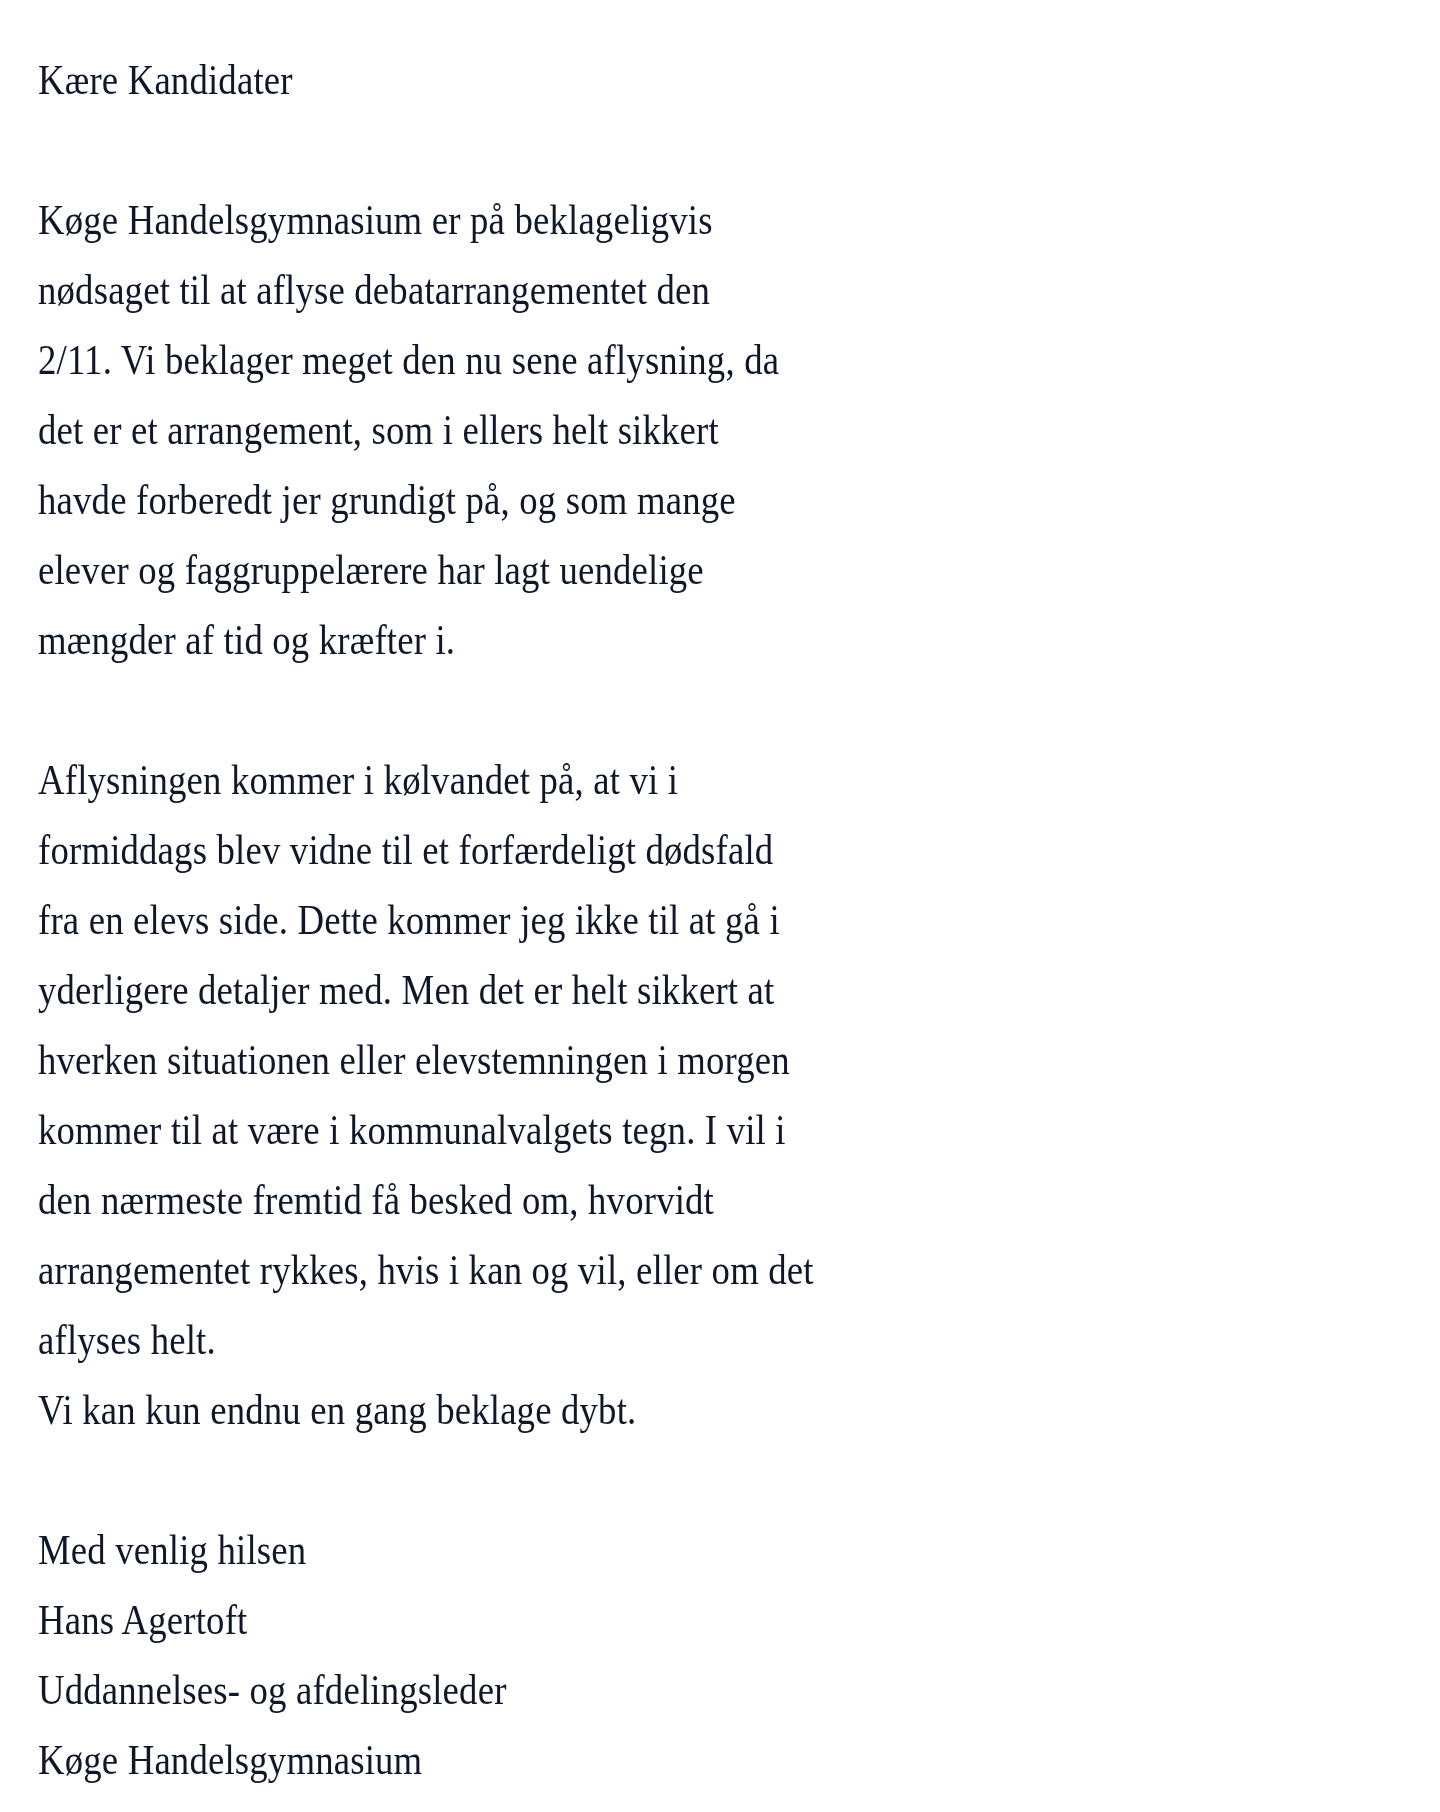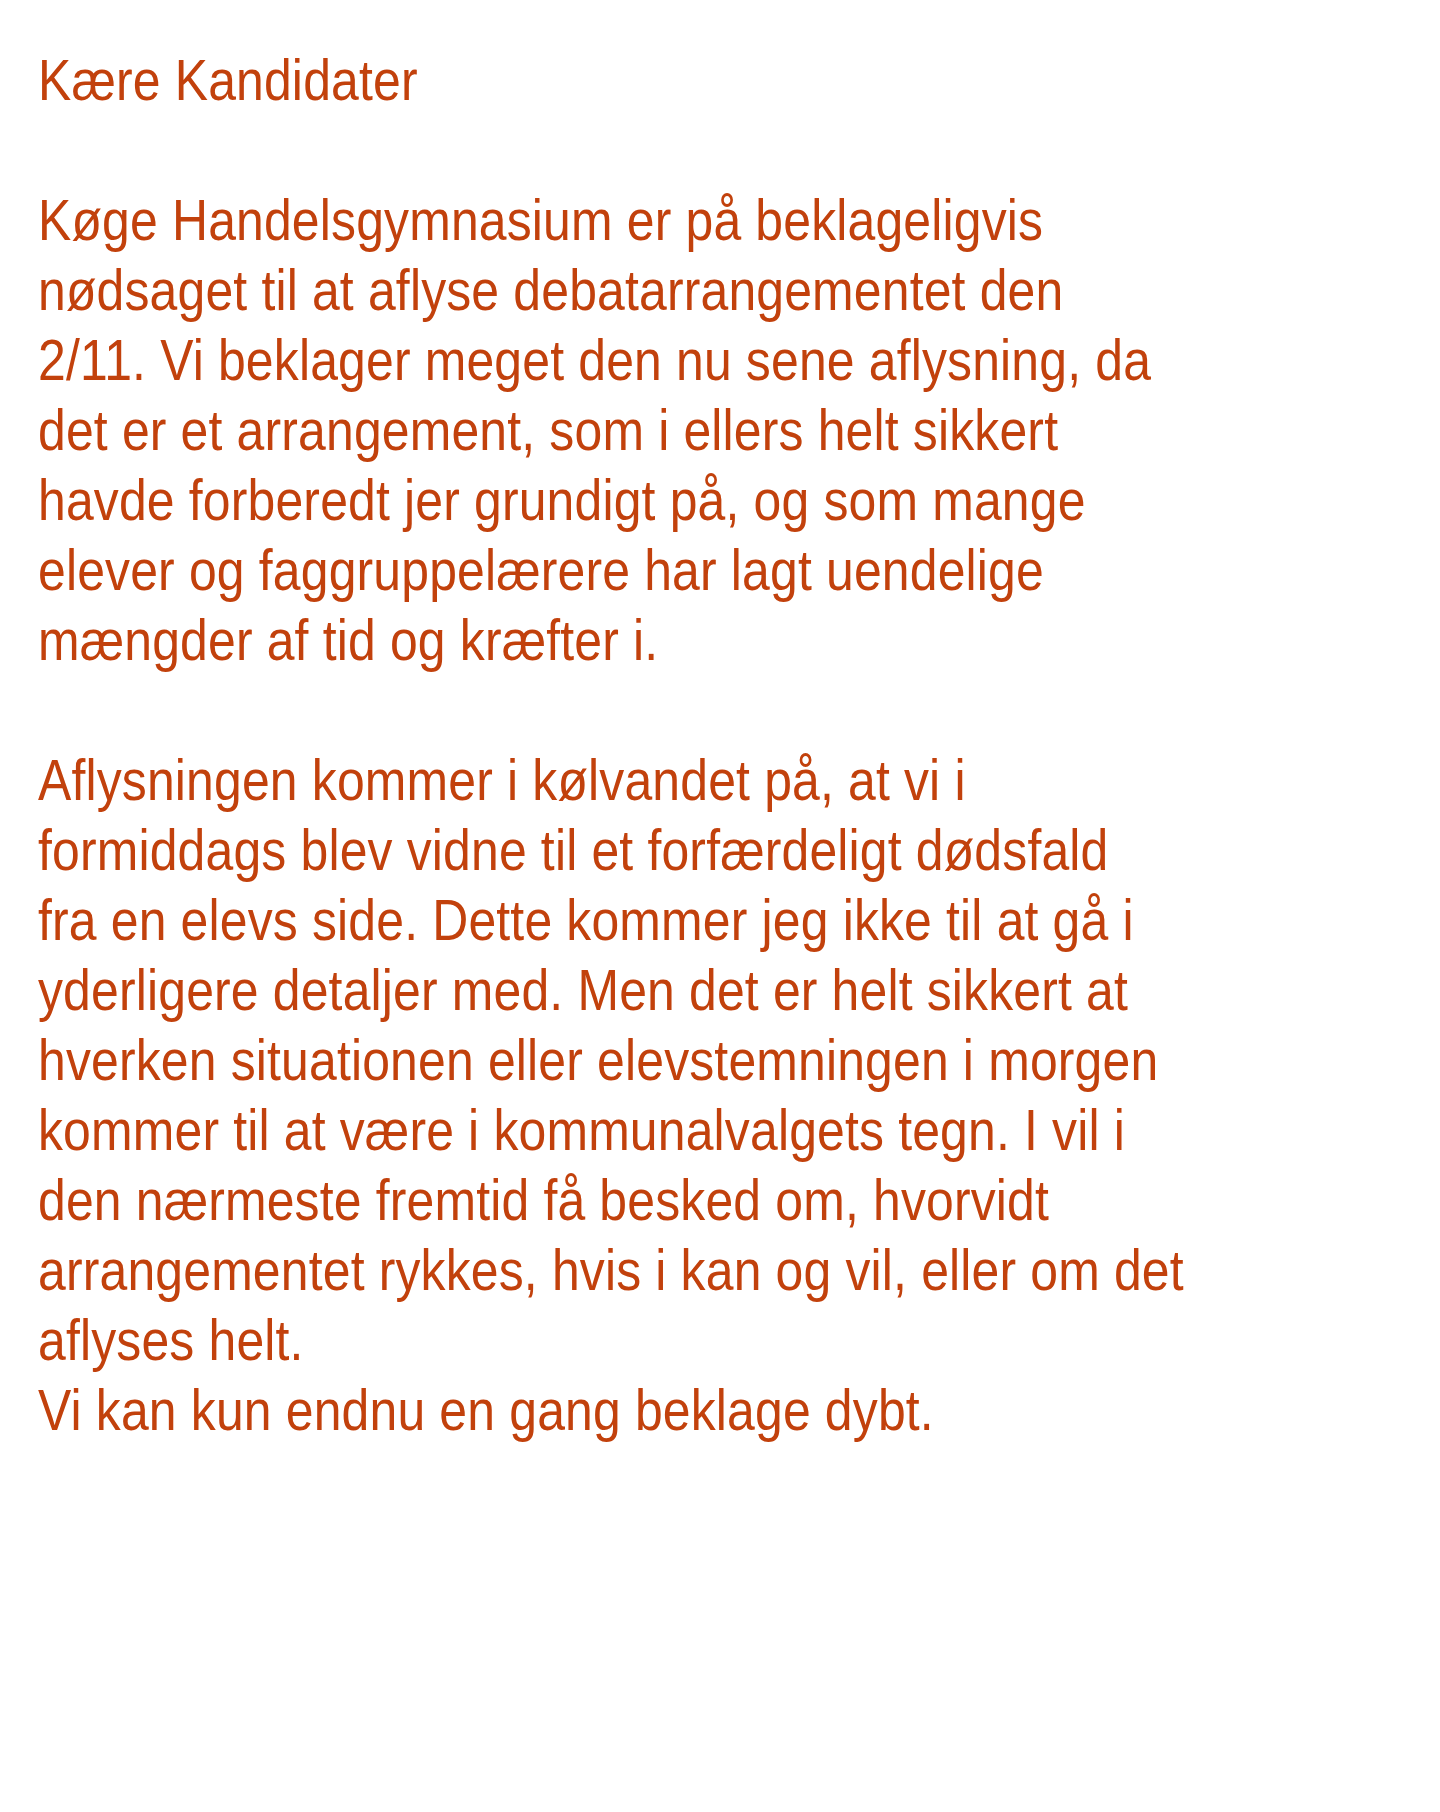--- a/index.html
+++ b/index.html
@@ -11,23 +11,23 @@
       width: 1440px;
       height: 1812px;
       overflow: hidden;
       position: relative;
     }
     .letter {
       position: absolute;
       left: 38px;
       top: 45px;
       width: 1400px;
-      color: #c2410c;
-      font-family: Liberation Sans, sans-serif;
-      font-size: 57px;
+      color: #0f172a;
+      font-family: Liberation Serif, serif;
+      font-size: 42px;
       line-height: 70px;
     }
     .block { margin: 0; padding: 0; }
     .gap { height: 70px; }
     .line {
       display: block;
       height: 70px;
       white-space: nowrap;
       transform: scaleX(0.875);
       transform-origin: left center;
@@ -65,14 +65,20 @@
     <span class="line">hverken situationen eller elevstemningen i morgen</span>
     <span class="line">kommer til at være i kommunalvalgets tegn. I vil i</span>
     <span class="line">den nærmeste fremtid få besked om, hvorvidt</span>
     <span class="line">arrangementet rykkes, hvis i kan og vil, eller om det</span>
     <span class="line">aflyses helt.</span>
     <span class="line">Vi kan kun endnu en gang beklage dybt.</span>
   </div>
 
   <div class="gap"></div>
 
+  <div class="block">
+    <span class="line">Med venlig hilsen</span>
+    <span class="line">Hans Agertoft</span>
+    <span class="line">Uddannelses- og afdelingsleder</span>
+    <span class="line">Køge Handelsgymnasium</span>
+  </div>
 
 </div>
 
 </body></html>

